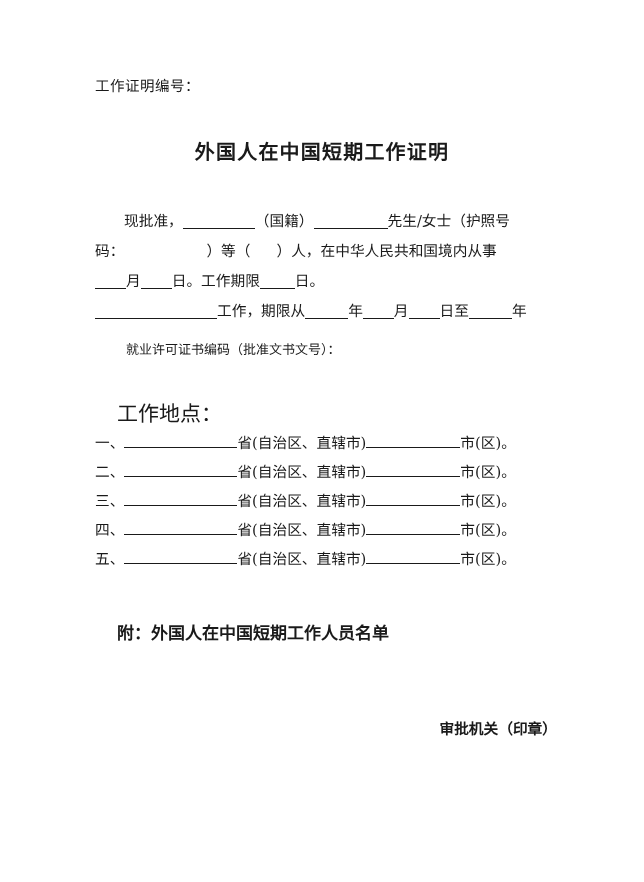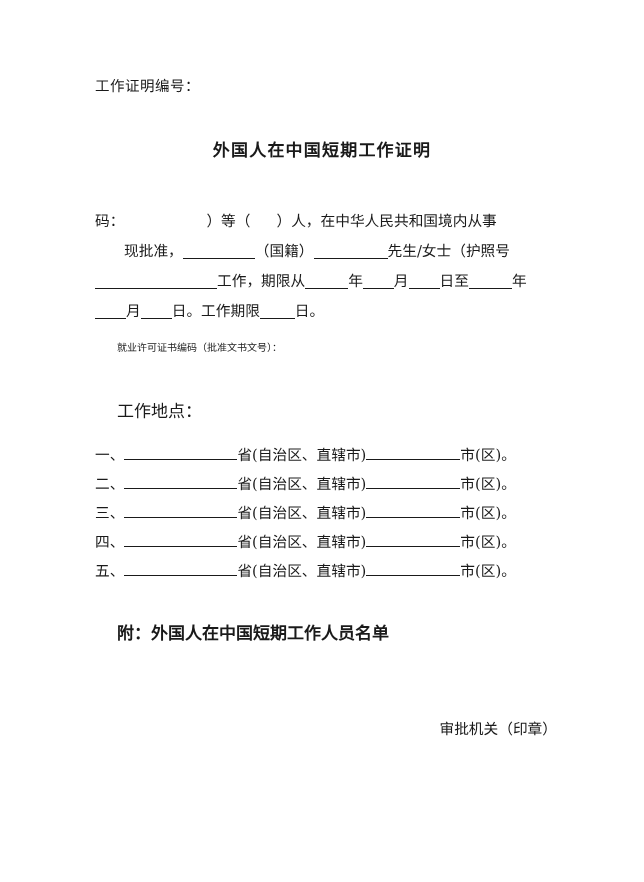--- a/index.html
+++ b/index.html
@@ -34,21 +34,21 @@
     white-space: nowrap;
   }
 
   
   .doc-title {
     position: absolute;
     left: 0;
     right: 0;
     top: 136px;
     text-align: center;
-    font-size: 17px;
+    font-size: 20px;
     font-weight: bold;
     letter-spacing: 1.2px;
     font-family: "DejaVu Sans", "Liberation Sans", sans-serif;
   }
 
   
   .approval-block {
     position: absolute;
     left: 95px;
     top: 206px;
@@ -76,33 +76,33 @@
   .blank.w-cnt  { width: 26px; border-bottom: none; }
   .blank.w-job  { width: 122px; }
   .blank.w-yr   { width: 43px; }
   .blank.w-mo   { width: 31px; }
   .blank.w-dy   { width: 31px; }
   .blank.w-dur  { width: 35px; }
 
   
   .license-line {
     position: absolute;
-    left: 95px;
+    left: 104px;
     top: 339px;
-    font-size: 10px;
+    font-size: 13px;
     white-space: nowrap;
   }
   .license-line .indent { width: 22px; }
 
   
   .worksite-title {
     position: absolute;
     left: 95px;
     top: 397px;
-    font-size: 17px;
+    font-size: 21px;
     white-space: nowrap;
   }
   .worksite-title .indent { width: 22px; }
 
   .worksite-list {
     position: absolute;
     left: 95px;
     top: 428px;
     width: 462px;
     font-size: 14.7px;
@@ -120,40 +120,41 @@
     width: 113px;
     border-bottom: 1px solid #1a1a1a;
     height: 15px;
   }
   .ws-blank-city {
     display: inline-block;
     width: 94px;
     border-bottom: 1px solid #1a1a1a;
     height: 15px;
   }
-  .ws-prov-label, .ws-city-label { display: inline-block; margin-top: 12px; }
+  .ws-prov-label, .ws-city-label { display: inline-block; }
 
   
   .attachment-note {
     position: absolute;
     left: 95px;
     top: 619px;
     font-size: 17px;
     font-weight: bold;
     white-space: nowrap;
   }
   .attachment-note .indent { width: 22px; }
 
   
   .seal-block {
     position: absolute;
     right: 87px;
     top: 714px;
     text-align: left;
     font-size: 14.7px;
+    font-weight: bold;
   }
   .seal-authority {
     white-space: nowrap;
     line-height: 30px;
   }
   .seal-date {
     white-space: nowrap;
     line-height: 30px;
     padding-left: 28px;
     letter-spacing: 1px;
@@ -165,33 +166,33 @@
 
 <div class="page">
 
   <div class="doc-number">工作证明编号：</div>
 
   <div class="doc-title">外国人在中国短期工作证明</div>
 
   <div class="approval-block">
 
     <span class="approval-line">
+      <span class="indent"></span><span>现批准，</span><span class="blank w-nat"></span><span>（国籍）</span><span class="blank w-name"></span><span>先生/女士（护照号</span>
+    </span>
+
+    <span class="approval-line">
       <span>码：</span><span class="blank w-pass"></span><span>）等（</span><span class="blank w-cnt"></span><span>）人，在中华人民共和国境内从事</span>
     </span>
 
     <span class="approval-line">
-      <span class="indent"></span><span>现批准，</span><span class="blank w-nat"></span><span>（国籍）</span><span class="blank w-name"></span><span>先生/女士（护照号</span>
+      <span class="blank w-mo"></span><span>月</span><span class="blank w-dy"></span><span>日。工作期限</span><span class="blank w-dur"></span><span>日。</span>
     </span>
 
     <span class="approval-line">
       <span class="blank w-job"></span><span>工作，期限从</span><span class="blank w-yr"></span><span>年</span><span class="blank w-mo"></span><span>月</span><span class="blank w-dy"></span><span>日至</span><span class="blank w-yr"></span><span>年</span>
-    </span>
-
-    <span class="approval-line">
-      <span class="blank w-mo"></span><span>月</span><span class="blank w-dy"></span><span>日。工作期限</span><span class="blank w-dur"></span><span>日。</span>
     </span>
 
   </div>
 
   <div class="license-line">
     <span class="indent"></span><span>就业许可证书编码（批准文书文号）：</span>
   </div>
 
   <div class="worksite-title">
     <span class="indent"></span><span>工作地点：</span>

